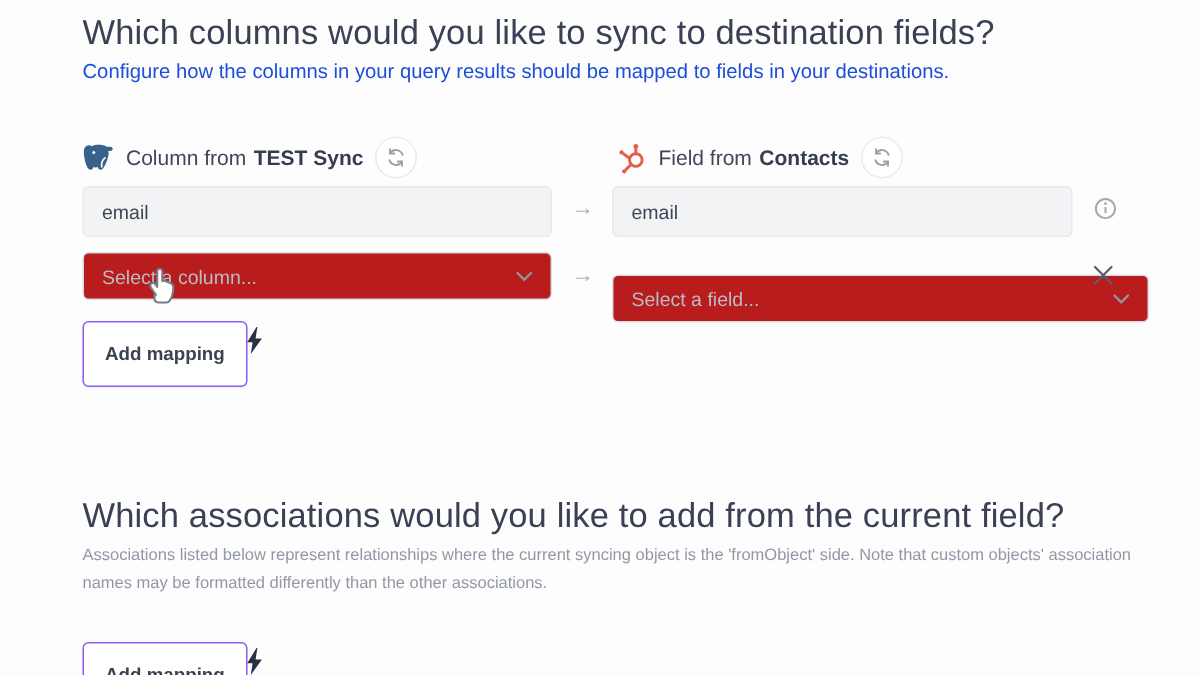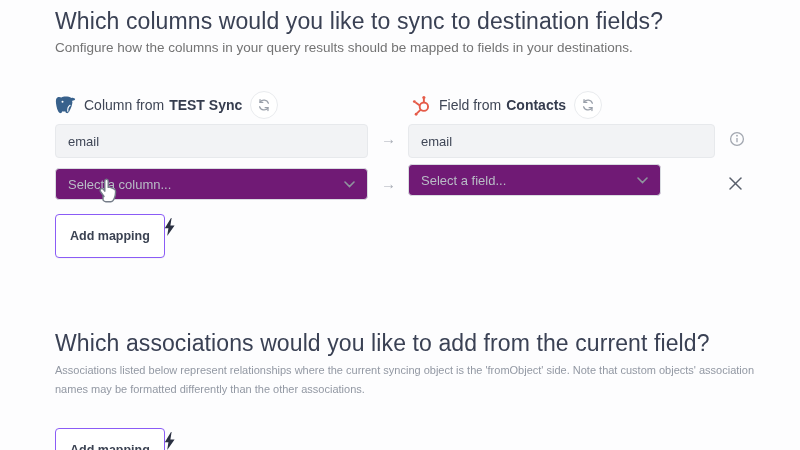--- a/index.html
+++ b/index.html
@@ -9,21 +9,21 @@
     font-family:"Liberation Sans", sans-serif;
     position:relative;
     color:#3c4257;
   }
   .abs { position:absolute; }
 
   .section-title {
     left:55px; font-size:23px; font-weight:500; color:#3a4154; letter-spacing:.1px;
   }
   .section-sub {
-    left:55px; font-size:13.5px; color:#737373; font-weight:400;
+    left:55px; font-size:13.5px; color:#1d4ed8; font-weight:400;
   }
 
   
   .map-header { display:flex; align-items:center; gap:8px; height:30px; }
   .map-header .hdr-label { font-size:14px; color:#3f4656; display:inline-flex; gap:5px; white-space:nowrap; }
   .map-header .hdr-label b { font-weight:700; color:#353c4e; }
   .refresh-btn {
     width:28px; height:28px; border-radius:50%;
     border:1px solid #e9ebee; background:#fff;
     display:flex; align-items:center; justify-content:center;
@@ -32,21 +32,21 @@
 
   
   .val-input {
     position:absolute; height:30px;
     background:#f2f3f5; border:1px solid #e7e9ec; border-radius:4px;
     font-family:"Liberation Sans", sans-serif;
     font-size:13px; color:#3f4656; padding:16px 12px; outline:none;
   }
   .select-box {
     position:absolute; height:32px;
-    background:#701a75; border:1px solid #d9dce1; border-radius:4px;
+    background:#b91c1c; border:1px solid #d9dce1; border-radius:4px;
     display:flex; align-items:center; justify-content:space-between;
     padding:0 12px; cursor:pointer;
   }
   .select-box .placeholder { font-size:13px; color:#b9bdc6; }
   .arrow-glyph { color:#a9adb6; font-size:15px; line-height:1; }
 
   .icon-btn { background:none; border:none; padding:0; cursor:pointer; display:flex; align-items:center; justify-content:center; }
 
   .add-btn {
     position:absolute; left:55px; height:44px; padding:0 14px;
@@ -139,21 +139,21 @@
   <div>
     <div class="select-box" style="left:55px; top:168px; width:313px;">
       <span class="placeholder">Select a column...</span>
       <span style="display:flex;">
         <svg width="11" height="7" viewBox="0 0 11 7" fill="none" stroke="#8f949e" stroke-width="1.6" stroke-linecap="round">
             <polyline points="1,1 5.5,5.5 10,1"></polyline>
           </svg>
       </span>
     </div>
     <span class="abs arrow-glyph" style="left:381px; top:176px;">→</span>
-    <div class="select-box" style="left:408px; top:164px; width:253px;">
+    <div class="select-box" style="left:408px; top:183px; width:358px;">
       <span class="placeholder">Select a field...</span>
       <span style="display:flex;">
         <svg width="11" height="7" viewBox="0 0 11 7" fill="none" stroke="#8f949e" stroke-width="1.6" stroke-linecap="round">
             <polyline points="1,1 5.5,5.5 10,1"></polyline>
           </svg>
       </span>
     </div>
     <button class="abs icon-btn" style="left:728px; top:176px;">
       <span style="display:flex;">
         <svg width="15" height="15" viewBox="0 0 15 15" stroke="#585f6b" stroke-width="1.5" stroke-linecap="round">

